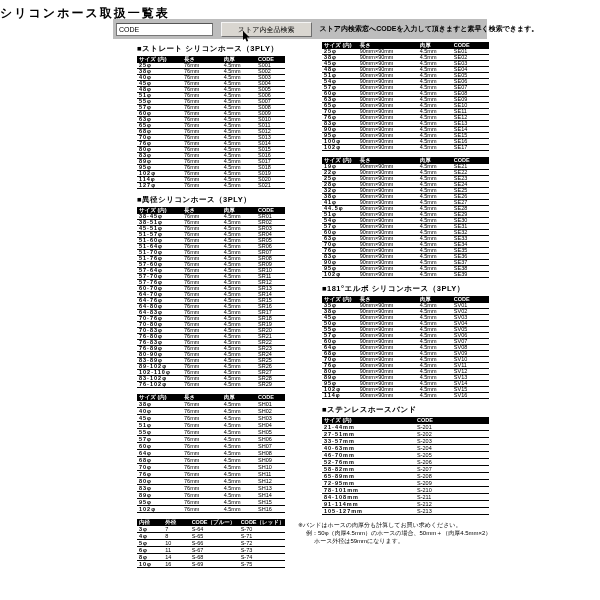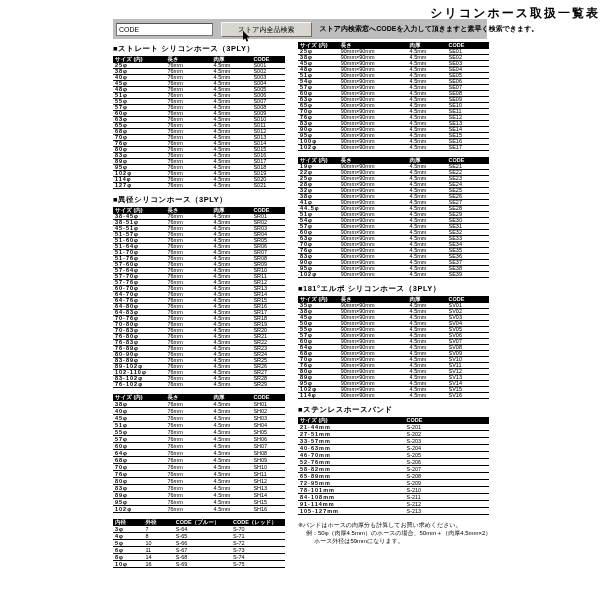--- a/index.html
+++ b/index.html
@@ -1,27 +1,27 @@
 <!DOCTYPE html>
 <html><head>
 <meta charset="utf-8">
 <style>
   html,body{margin:0;padding:0;}
   body{width:600px;height:600px;background:#ffffff;font-family:"Liberation Sans","DejaVu Sans",sans-serif;color:#000;}
   .page{position:absolute;top:0;left:0;width:600px;height:600px;overflow:hidden;background:#fff;}
-  .page-title{position:absolute;top:5px;left:0;width:600px;text-align:right;font-size:12px;font-weight:bold;letter-spacing:2px;}
+  .page-title{position:absolute;top:5px;left:0;width:600px;text-align:left;font-size:12px;font-weight:bold;letter-spacing:2px;}
   .search-bar{position:absolute;top:19px;left:113px;width:374px;height:20px;background:#bdbdbd;display:flex;align-items:center;box-sizing:border-box;padding:0 3px;}
   .code-input{width:106px;height:13px;font-size:7px;border:1px solid #777;border-top-color:#555;background:#fff;padding:0 2px;box-sizing:border-box;}
   .search-button{margin-left:8px;height:15px;font-size:7px;line-height:13px;background:#d9d6d0;border:1px solid;border-color:#f4f4f4 #6e6e6e #6e6e6e #f4f4f4;padding:0 16px;white-space:nowrap;}
   .search-note{margin-left:8px;font-size:7px;font-weight:bold;white-space:nowrap;}
   .cursor{position:absolute;top:31px;left:243px;width:8px;height:11px;}
   .content{position:absolute;top:42px;left:113px;width:376px;display:flex;gap:13px;}
   .col-left{width:172px;}
   .col-right{width:191px;}
-  .tbl{margin-bottom:6px;}
+  .tbl{margin-bottom:6px;margin-left:24px;}
   .tbl-title{font-size:7.5px;font-weight:bold;margin:2px 0 2px 0;white-space:nowrap;letter-spacing:0.5px;}
   table{width:100%;border-collapse:collapse;table-layout:fixed;}
   tr.head td{background:#000;color:#fff;font-size:5.5px;font-weight:bold;height:7px;line-height:7px;padding:0 2px;overflow:hidden;white-space:nowrap;}
   tbody td{font-size:5.5px;height:5px;line-height:5px;padding:0 2px;border-bottom:1px solid #000;overflow:hidden;white-space:nowrap;}
   tbody td:first-child{letter-spacing:1px;font-weight:bold;}
   .roomy tbody td{height:6px;line-height:6px;}
   .c4 td:nth-child(1){width:31%;} .c4 td:nth-child(2){width:27%;} .c4 td:nth-child(3){width:23%;} .c4 td:nth-child(4){width:19%;}
   .elb td:nth-child(1){width:21%;} .elb td:nth-child(2){width:37%;} .elb td:nth-child(3){width:20%;} .elb td:nth-child(4){width:22%;}
   .tube td:nth-child(1){width:17%;} .tube td:nth-child(2){width:17%;} .tube td:nth-child(3){width:34%;} .tube td:nth-child(4){width:32%;}
   .band td:nth-child(1){width:56%;} .band td:nth-child(2){width:44%;}

